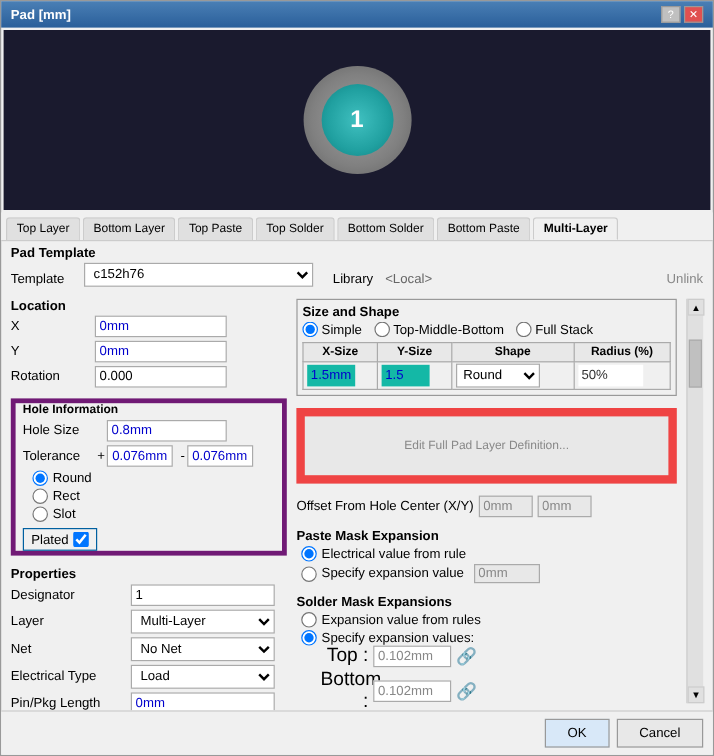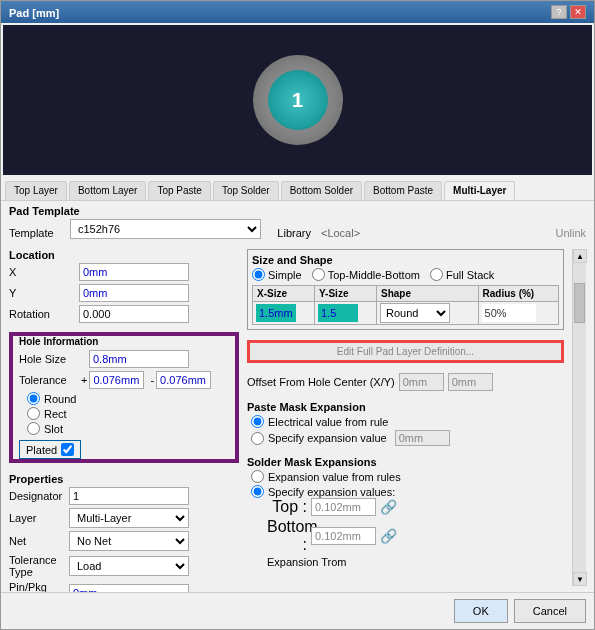--- a/index.html
+++ b/index.html
@@ -38,34 +38,34 @@
     .hole-info-title { font-size: 10px; font-weight: bold; margin-bottom: 3px; }
     
     .tolerance-row { display: flex; align-items: center; gap: 2px; }
     .tol-input { width: 55px; height: 18px; border: 1px solid #aaa; background: white; padding: 1px 3px; font-size: 11px; color: #0000cc; }
     
     .radio-group { display: flex; flex-direction: column; gap: 2px; margin: 3px 0 3px 8px; }
     .radio-item { display: flex; align-items: center; gap: 4px; font-size: 11px; }
     
     .properties-section { }
     .prop-row { display: flex; align-items: center; margin-bottom: 3px; }
-    .prop-label { width: 60px; font-size: 11px; }
+    .prop-label { width: 100px; font-size: 11px; }
     .prop-select { height: 20px; border: 1px solid #aaa; background: white; padding: 1px 3px; font-size: 11px; width: 120px; }
     .prop-input { height: 18px; border: 1px solid #aaa; background: white; padding: 1px 3px; font-size: 11px; width: 120px; color: #0000cc; }
     
     
     .size-shape-box { border: 1px solid #999; padding: 4px; margin-bottom: 4px; }
     .radio-horiz { display: flex; gap: 10px; align-items: center; margin-bottom: 4px; }
     
     .size-table { border: 1px solid #aaa; width: 100%; border-collapse: collapse; margin-top: 4px; }
-    .size-table th { background: #e8e8e8; border: 1px solid #aaa; padding: 2px 4px; font-size: 10px; text-align: left; }
+    .size-table th { background: #e8e8e8; border: 1px solid #aaa; padding: 2px 4px; font-size: 10px; text-align: center; }
     .size-table td { border: 1px solid #aaa; padding: 1px 3px; }
     .size-input { height: 18px; border: none; background: #14b8a6; padding: 1px 3px; font-size: 11px; width: 40px; color: #0000cc; }
     
-    .edit-btn { background: #e8e8e8; border: 3px solid #ef4444; padding: 3px 8px; font-size: 10px; cursor: pointer; width: 100%; text-align: center; margin-bottom: 4px; color: #888; }
+    .edit-btn { background: #e8e8e8; border: 7px solid #ef4444; padding: 19px 8px; font-size: 10px; cursor: pointer; width: 100%; text-align: center; margin-bottom: 4px; color: #888; }
     
     .offset-row { display: flex; align-items: center; gap: 4px; margin-bottom: 4px; }
     .offset-input { height: 18px; border: 1px solid #aaa; background: #e8e8e8; padding: 1px 3px; font-size: 11px; width: 45px; color: #888; }
     
     .expansion-box { margin-bottom: 4px; }
     .expansion-title { font-size: 11px; font-weight: bold; margin-bottom: 2px; }
     .exp-radio-group { display: flex; flex-direction: column; gap: 2px; margin-left: 4px; }
     .exp-radio-item { display: flex; align-items: center; gap: 4px; font-size: 11px; }
     .exp-input { height: 16px; border: 1px solid #aaa; background: #e8e8e8; padding: 1px 3px; font-size: 11px; width: 55px; color: #888; margin-left: 4px; }
     
@@ -205,21 +205,21 @@
                 <option>Bottom Layer</option>
               </select>
             </div>
             <div class="prop-row">
               <span class="prop-label">Net</span>
               <select class="prop-select">
                 <option>No Net</option>
               </select>
             </div>
             <div class="prop-row">
-              <span class="prop-label">Tolerance Type</span>
+              <span class="prop-label">Electrical Type</span>
               <select class="prop-select">
                 <option>Load</option>
                 <option>Source</option>
                 <option>Passive</option>
               </select>
             </div>
             <div class="prop-row">
               <span class="prop-label">Pin/Pkg Length</span>
               <input class="prop-input" type="text" value="0mm" style="color: rgb(0, 0, 204);">
             </div>

